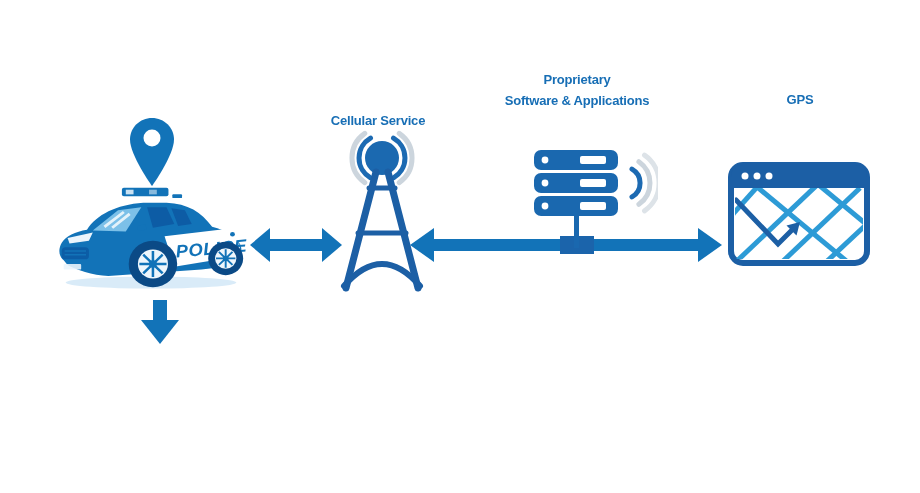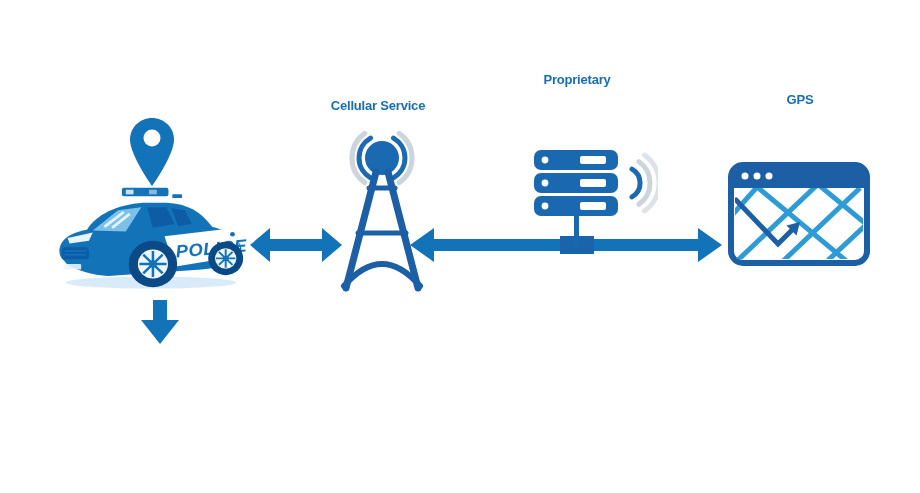--- a/index.html
+++ b/index.html
@@ -16,24 +16,25 @@
     letter-spacing:-0.2px;
     white-space:nowrap;
   }
   svg{display:block;}
 </style>
 </head>
 <body>
 
 <div id="canvas">
 
-  <div class="node-label" style="left:283px;top:95px;width:190px;">Cellular Service</div>
+  <div class="node-label" style="left:283px;top:110px;width:190px;">Cellular Service</div>
 
   <div class="node-label" style="left:467px;top:69px;width:220px;">
     <div>Proprietary</div>
+    <div>Software &amp; Applications</div>
   </div>
 
   <div class="node-label" style="left:740px;top:89px;width:120px;">GPS</div>
 
   <svg class="abs" style="left:130px;top:118px;" width="44" height="70" viewBox="0 0 44 70">
     <path d="M22,0 C9.8,0 0,9.6 0,21.5 C0,37.5 22,68 22,68 S44,37.5 44,21.5 C44,9.6 34.2,0 22,0 Z" fill="#1273b8"></path>
     <circle cx="22" cy="20" r="8.5" fill="#ffffff"></circle>
   </svg>
 
   <svg class="abs" style="left:54px;top:186px;" width="194" height="104" viewBox="0 0 200 112" preserveAspectRatio="none">

